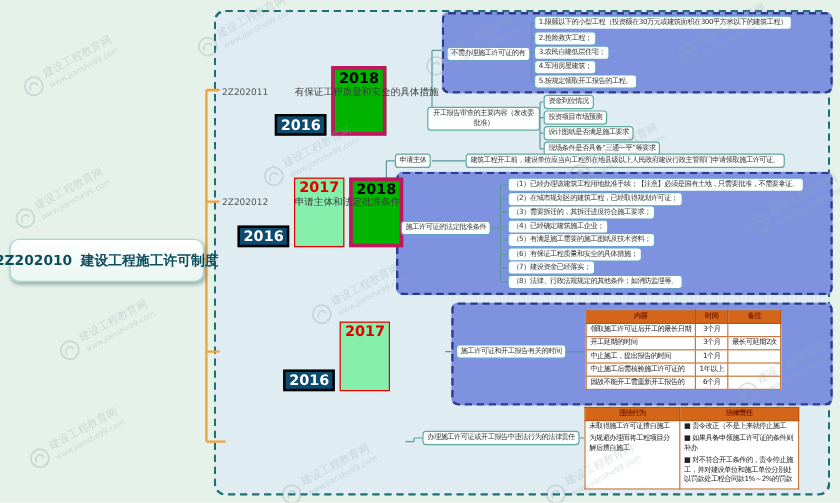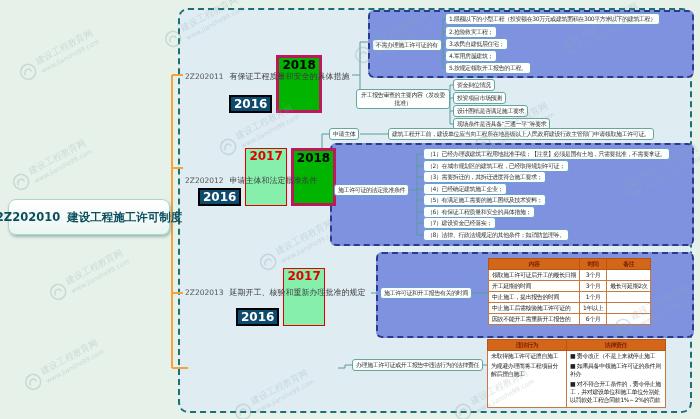--- a/index.html
+++ b/index.html
@@ -17,21 +17,21 @@
 
   
   .main-node{position:absolute;left:8px;top:199px;width:160px;height:34px;z-index:4;
     background:linear-gradient(#ffffff,#e9f6f1);border:1px solid #aed6cc;border-radius:8px;
     box-shadow:1px 2px 3px rgba(30,80,80,.35);display:flex;align-items:center;justify-content:center;
     font-weight:bold;font-size:11.5px;color:#0c4d5e;white-space:nowrap;}
   .main-node .code{margin-right:7px;}
 
   
   .branch{position:absolute;z-index:4;font-size:8px;color:#3c3c3c;white-space:nowrap;}
-  .branch .code{color:#555;margin-right:6px;font-size:7.5px;}
+  .branch .code{color:#555;margin-right:22px;font-size:7.5px;}
   .badges{position:absolute;z-index:4;display:flex;gap:4px;}
   .badge{font-weight:bold;font-size:12px;line-height:14px;padding:0 3px;letter-spacing:0;}
   .b2016{background:#0c4a6e;color:#ffffff;border:2px solid #000000;margin-top:40px;}
   .b2017{background:#86efac;color:#e00000;border:1px solid #e00000;}
   .b2018{background:#00b400;color:#000000;border:3px solid #be185d;}
 
   
   .node{position:absolute;z-index:4;background:#fdffff;border:1px solid #6b9fd0;border-radius:3px;
     font-size:6px;letter-spacing:-0.4px;line-height:8px;padding:1px 3px;color:#333;white-space:nowrap;}
   .node.teal{border-color:#62a89e;}
@@ -88,30 +88,27 @@
   </div>
   <div class="branch" style="left:185px;top:71px">
     <span class="code">2Z202011</span><span>有保证工程质量和安全的具体措施</span>
   </div>
 
   <div class="badges" style="left:198px;top:148px">
     <span class="badge b2016">2016</span>
     <span class="badge b2017">2017</span>
     <span class="badge b2018">2018</span>
   </div>
-  <div class="branch" style="left:185px;top:175px">
+  <div class="branch" style="left:185px;top:163px">
     <span class="code">2Z202012</span><span>申请主体和法定批准条件</span>
   </div>
 
   <div class="badges" style="left:236px;top:268px">
     <span class="badge b2016">2016</span>
     <span class="badge b2017">2017</span>
-  </div>
-  <div class="branch" style="left:185px;top:287px">
-    <span class="code">2Z202013</span><span>延期开工、核验和重新办理批准的规定</span>
   </div>
 
 
   <div class="node" style="left:372px;top:39px">不需办理施工许可证的有</div>
   <div class="node" style="left:445px;top:13px">1.限额以下的小型工程（投资额在30万元或建筑面积在300平方米以下的建筑工程）</div>
   <div class="node" style="left:445px;top:26px">2.抢险救灾工程；</div>
   <div class="node" style="left:445px;top:38px">3.农民自建低层住宅；</div>
   <div class="node" style="left:445px;top:50px">4.军用房屋建筑；</div>
   <div class="node" style="left:445px;top:62px">5.按规定领取开工报告的工程。</div>
 

